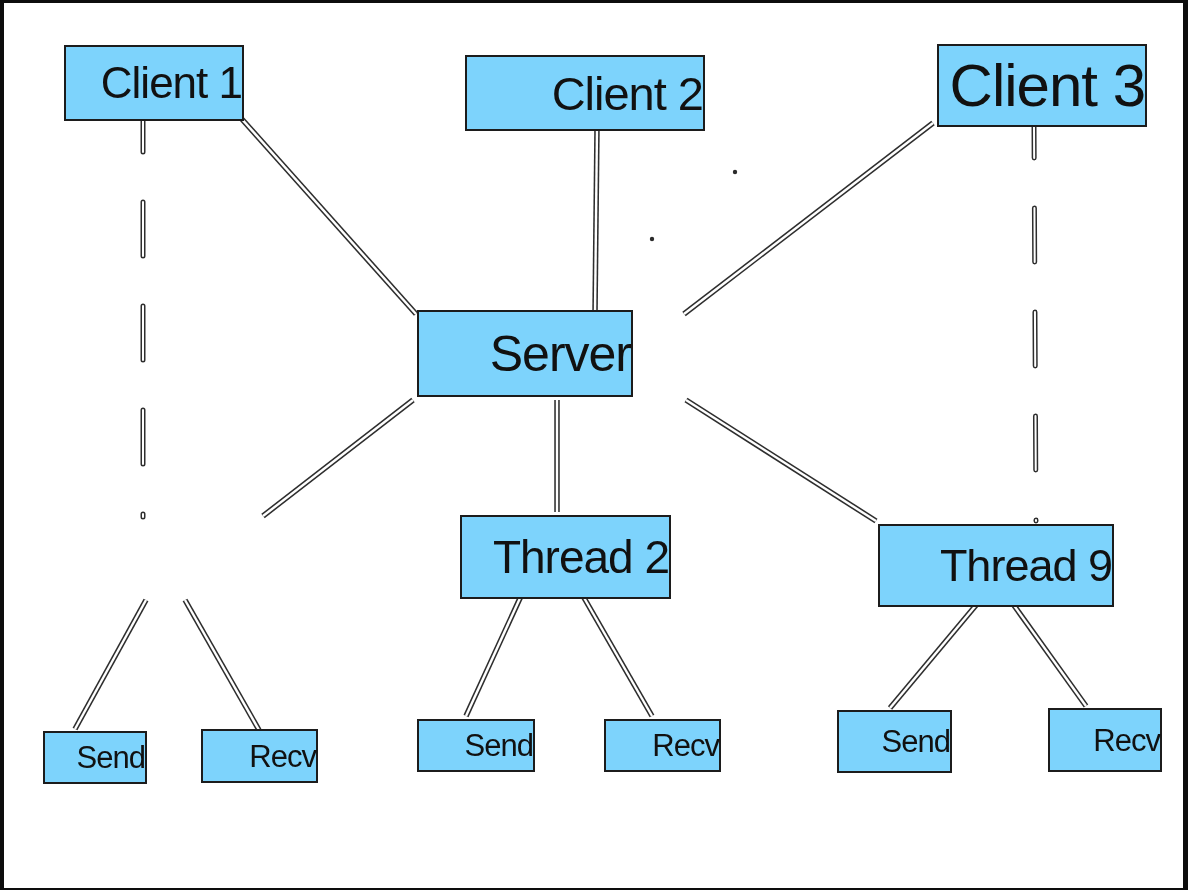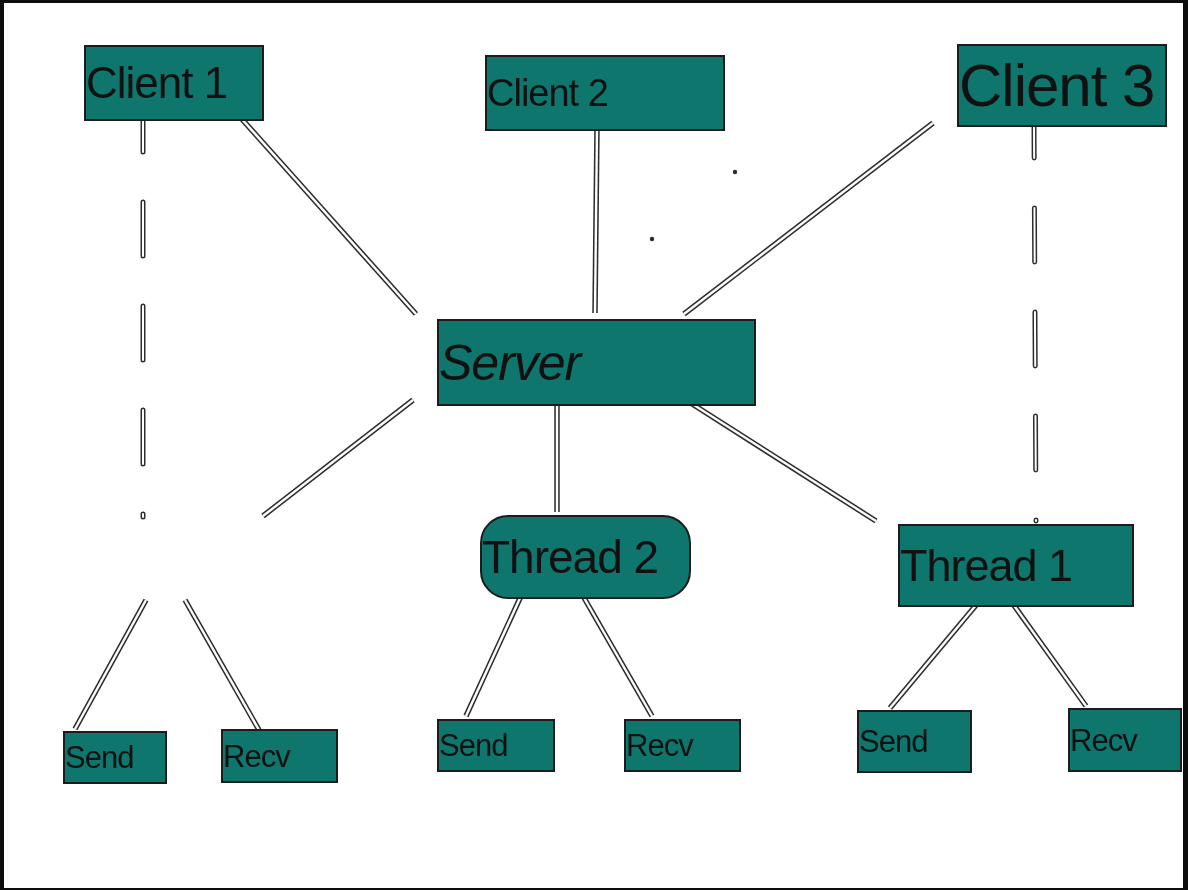--- a/index.html
+++ b/index.html
@@ -23,38 +23,37 @@
     position: absolute;
     left: -4px;
     top: -3px;
     width: 1188px;
     height: 890px;
     pointer-events: none;
   }
   .node {
     position: absolute;
     box-sizing: border-box;
-    background: #0f766e;
+    background: #7dd3fc;
     border: 2.5px solid #1c1c1c;
     display: flex;
     align-items: center;
-    justify-content: flex-start;
+    justify-content: flex-end;
     color: #111111;
     letter-spacing: -1px;
     white-space: nowrap;
     line-height: 1;
-    margin-left: 20px;
   }
   
   .n-client1 { left: 60px;  top: 42px;  width: 180px; height: 76px; font-size: 44px; }
-  .n-client2 { left: 461px; top: 52px;  width: 240px; height: 76px; font-size: 38px; }
+  .n-client2 { left: 461px; top: 52px;  width: 240px; height: 76px; font-size: 47px; }
   .n-client3 { left: 933px; top: 41px;  width: 210px; height: 83px; font-size: 60px; }
-  .n-server  { left: 413px; top: 316px; width: 319px; height: 87px; font-size: 50px; font-style: italic; }
+  .n-server  { left: 413px; top: 307px; width: 216px; height: 87px; font-size: 50px; }
   .n-thread1 { left: 78px;  top: 517px; width: 188px; height: 83px; font-size: 45px; }
-  .n-thread2 { left: 456px; top: 512px; width: 211px; height: 84px; font-size: 46px; border-radius: 28px; }
+  .n-thread2 { left: 456px; top: 512px; width: 211px; height: 84px; font-size: 46px; }
   .n-thread3 { left: 874px; top: 521px; width: 236px; height: 83px; font-size: 45px; }
   .n-send1   { left: 39px;  top: 728px; width: 104px; height: 53px; font-size: 31px; }
   .n-recv1   { left: 197px; top: 726px; width: 117px; height: 54px; font-size: 31px; }
   .n-send2   { left: 413px; top: 716px; width: 118px; height: 53px; font-size: 31px; }
   .n-recv2   { left: 600px; top: 716px; width: 117px; height: 53px; font-size: 31px; }
   .n-send3   { left: 833px; top: 707px; width: 115px; height: 63px; font-size: 31px; }
   .n-recv3   { left: 1044px;top: 705px; width: 114px; height: 64px; font-size: 31px; }
 </style>
 </head>
 <body>
@@ -133,21 +132,21 @@
   </div>
 
   <div class="node n-server">
     <span>Server</span>
   </div>
 
   <div class="node n-thread2">
     <span>Thread 2</span>
   </div>
   <div class="node n-thread3">
-    <span>Thread 1</span>
+    <span>Thread 9</span>
   </div>
 
   <div class="node n-send1">
     <span>Send</span>
   </div>
   <div class="node n-recv1">
     <span>Recv</span>
   </div>
   <div class="node n-send2">
     <span>Send</span>

